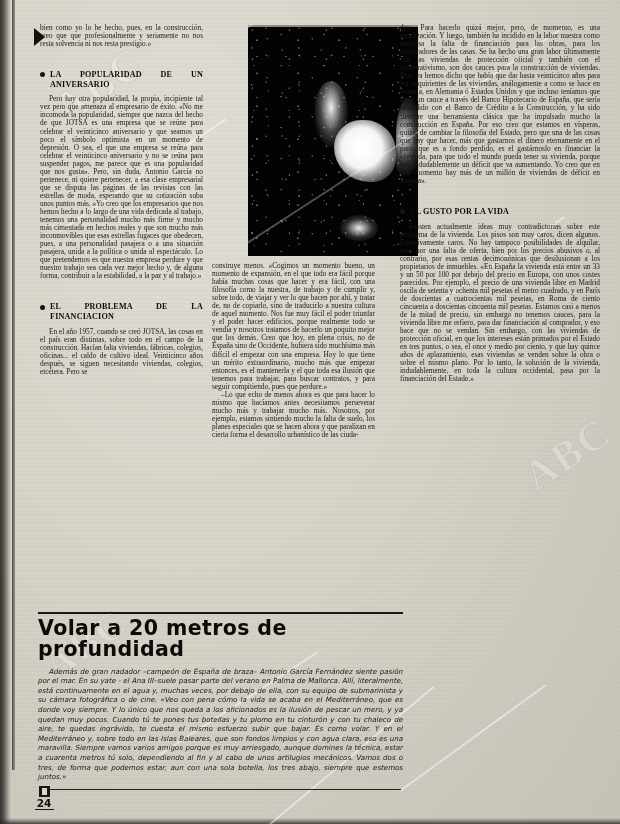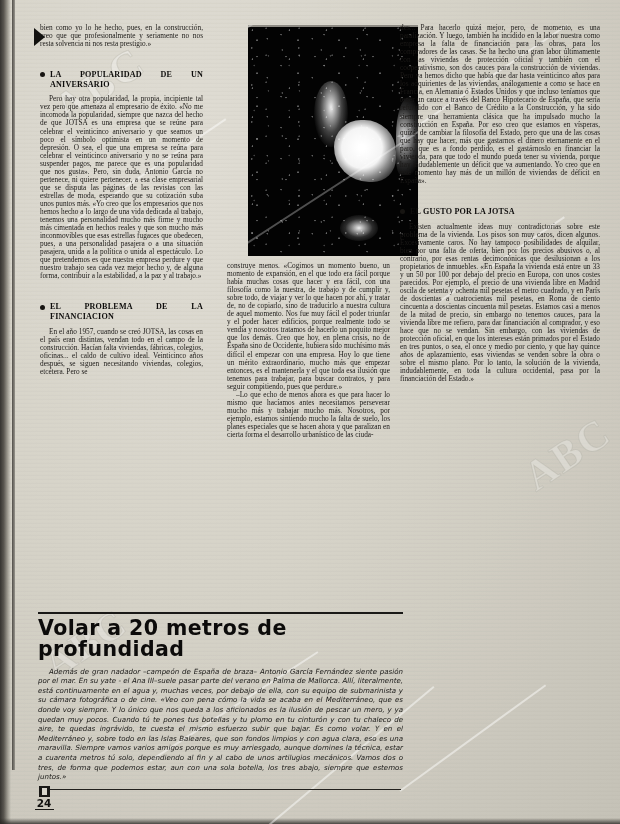--- a/index.html
+++ b/index.html
@@ -50,21 +50,21 @@
   .col{position:absolute;top:24px;
        font-size:7.3px;line-height:8.05px;
        text-align:justify;
        color:#1d1b19;
        font-family:"Liberation Serif",serif;
        -webkit-font-smoothing:none;
   }
   .col p{margin:0 0 0 0;text-indent:9px;}
   .col p.noind{text-indent:0;}
   #col1{left:20px;width:163px;}
-  #col2{left:207px;width:163px;}
+  #col2{left:192px;width:163px;}
   #col3{left:380px;width:200px;}
 
   .sect{
     font-weight:bold;font-size:8.1px;line-height:9.6px;
     letter-spacing:.2px;
     margin:16px 0 6px 0;
     text-indent:0;
     padding-left:10px;
     position:relative;
     color:#100f0e;
@@ -184,34 +184,34 @@
       <div class="sect">
         <span class="bullet"></span>
         <span>LA POPULARIDAD DE UN ANIVERSARIO</span>
       </div>
       <p>Pero hay otra popularidad, la propia, incipiente tal vez pero que amenaza al empresario de éxito. «No me incomoda la popularidad, siempre que nazca del hecho de que JOTSA es una empresa que se reúne para celebrar el veinticinco aniversario y que seamos un poco el símbolo optimista en un momento de depresión. O sea, el que una empresa se reúna para celebrar el veinticinco aniversario y no se reúna para suspender pagos, me parece que es una popularidad que nos gusta». Pero, sin duda, Antonio García no pertenece, ni quiere pertenecer, a esa clase empresarial que se disputa las páginas de las revistas con las estrellas de moda, esperando que su cotización suba unos puntos más. «Yo creo que los empresarios que nos hemos hecho a lo largo de una vida dedicada al trabajo, tenemos una personalidad mucho más firme y mucho más cimentada en hechos reales y que son mucho más inconmovibles que esas estrellas fugaces que obedecen, pues, a una personalidad pasajera o a una situación pasajera, unida a la política o unida al espectáculo. Lo que pretendemos es que nuestra empresa perdure y que nuestro trabajo sea cada vez mejor hecho y, de alguna forma, contribuir a la estabilidad, a la paz y al trabajo.»</p>
       <div class="gap"></div>
       <div class="sect">
         <span class="bullet"></span>
         <span>EL PROBLEMA DE LA FINANCIACION</span>
       </div>
-      <p>En el año 1957, cuando se creó JOTSA, las cosas en el país eran distintas, vendan todo en el campo de la construcción. Hacían falta viviendas, fábricas, colegios, oficinas... el caldo de cultivo ideal. Veinticinco años después, se siguen necesitando viviendas, colegios, etcétera. Pero se</p>
+      <p>En el año 1957, cuando se creó JOTSA, las cosas en el país eran distintas, sobre todo en el campo de la construcción. Hacían falta viviendas, fábricas, colegios, oficinas... el caldo de cultivo ideal. Veinticinco años después, se siguen necesitando viviendas, colegios, etcétera. Pero se</p>
     </div>
 
     <div class="col" id="col2" style="top:262px;">
       <p class="noind">construye menos. «Cogimos un momento bueno, un momento de expansión, en el que todo era fácil porque había muchas cosas que hacer y era fácil, con una filosofía como la nuestra, de trabajo y de cumplir y, sobre todo, de viajar y ver lo que hacen por ahí, y tratar de, no de copiarlo, sino de traducirlo a nuestra cultura de aquel momento. Nos fue muy fácil el poder triunfar y el poder hacer edificios, porque realmente todo se vendía y nosotros tratamos de hacerlo un poquito mejor que los demás. Creo que hoy, en plena crisis, no de España sino de Occidente, hubiera sido muchísimo más difícil el empezar con una empresa. Hoy lo que tiene un mérito extraordinario, mucho más que empezar entonces, es el mantenerla y el que toda esa ilusión que tenemos para trabajar, para buscar contratos, y para seguir compitiendo, pues que perdure.»</p>
       <p>–Lo que echo de menos ahora es que para hacer lo mismo que hacíamos antes necesitamos perseverar mucho más y trabajar mucho más. Nosotros, por ejemplo, estamos sintiendo mucho la falta de suelo, los planes especiales que se hacen ahora y que paralizan en cierta forma el desarrollo urbanístico de las ciuda-</p>
     </div>
 
     <div class="col" id="col3">
       <p class="noind">des... Para hacerlo quizá mejor, pero, de momento, es una paralización. Y luego, también ha incidido en la labor nuestra como empresa la falta de financiación para las obras, para los compradores de las casas. Se ha hecho una gran labor últimamente con las viviendas de protección oficial y también con el cooperativismo, son dos cauces para la construcción de viviendas. Pero ya hemos dicho que había que dar hasta veinticinco años para los adquirientes de las viviendas, análogamente a como se hace en Francia, en Alemania ó Estados Unidos y que incluso teníamos que tener un cauce a través del Banco Hipotecario de España, que sería refundido con el Banco de Crédito a la Construcción, y ha sido siempre una herramienta clásica que ha impulsado mucho la construcción en España. Por eso creo que estamos en vísperas, quizá, de cambiar la filosofía del Estado, pero que una de las cosas que hay que hacer, más que gastarnos el dinero eternamente en el paro, que es a fondo perdido, es el gastárnoslo en financiar la vivienda, para que todo el mundo pueda tener su vivienda, porque hay indudablemente un déficit que va aumentando. Yo creo que en este momento hay más de un millón de viviendas de déficit en España».</p>
       <div class="gap"></div>
       <div class="sect">
         <span class="bullet"></span>
-        <span>EL GUSTO POR LA JOTSA</span>
+        <span>EL GUSTO POR LA VIDA</span>
       </div>
       <p>Existen actualmente ideas muy contradictorias sobre este problema de la vivienda. Los pisos son muy caros, dicen algunos. Excesivamente caros. No hay tampoco posibilidades de alquilar, bien por una falta de oferta, bien por los precios abusivos o, al contrario, por esas rentas decimonónicas que desilusionan a los propietarios de inmuebles. «En España la vivienda está entre un 33 y un 50 por 100 por debajo del precio en Europa, con unos costes parecidos. Por ejemplo, el precio de una vivienda libre en Madrid oscila de setenta y ochenta mil pesetas el metro cuadrado, y en París de doscientas a cuatrocientas mil pesetas, en Roma de ciento cincuenta a doscientas cincuenta mil pesetas. Estamos casi a menos de la mitad de precio, sin embargo no tenemos cauces, para la vivienda libre me refiero, para dar financiación al comprador, y eso hace que no se vendan. Sin embargo, con las viviendas de protección oficial, en que los intereses están primados por el Estado en tres puntos, o sea, el once y medio por ciento, y que hay quince años de aplazamiento, esas viviendas se venden sobre la obra o sobre el mismo plano. Por lo tanto, la solución de la vivienda, indudablemente, en toda la cultura occidental, pasa por la financiación del Estado.»</p>
     </div>
 
     <div id="feature">
       <div class="rule-top"></div>
       <h2>Volar a 20 metros de profundidad</h2>
       <div class="body">
         <p>Además de gran nadador –campeón de España de braza– Antonio García Fernández siente pasión por el mar. En su yate - el Ana III–suele pasar parte del verano en Palma de Mallorca. Allí, literalmente, está continuamente en el agua y, muchas veces, por debajo de ella, con su equipo de submarinista y su cámara fotográfica o de cine. «Veo con pena cómo la vida se acaba en el Mediterráneo, que es donde voy siempre. Y lo único que nos queda a los aficionados es la ilusión de pescar un mero, y ya quedan muy pocos. Cuando tú te pones tus botellas y tu plomo en tu cinturón y con tu chaleco de aire, te quedas ingrávido, te cuesta el mismo esfuerzo subir que bajar. Es como volar. Y en el Mediterráneo y, sobre todo en las Islas Baleares, que son fondos limpios y con agua clara, eso es una maravilla. Siempre vamos varios amigos porque es muy arriesgado, aunque domines la técnica, estar a cuarenta metros tú solo, dependiendo al fin y al cabo de unos artilugios mecánicos. Vamos dos o tres, de forma que podemos estar, aun con una sola botella, los tres abajo, siempre que estemos juntos.»</p>
       </div>

